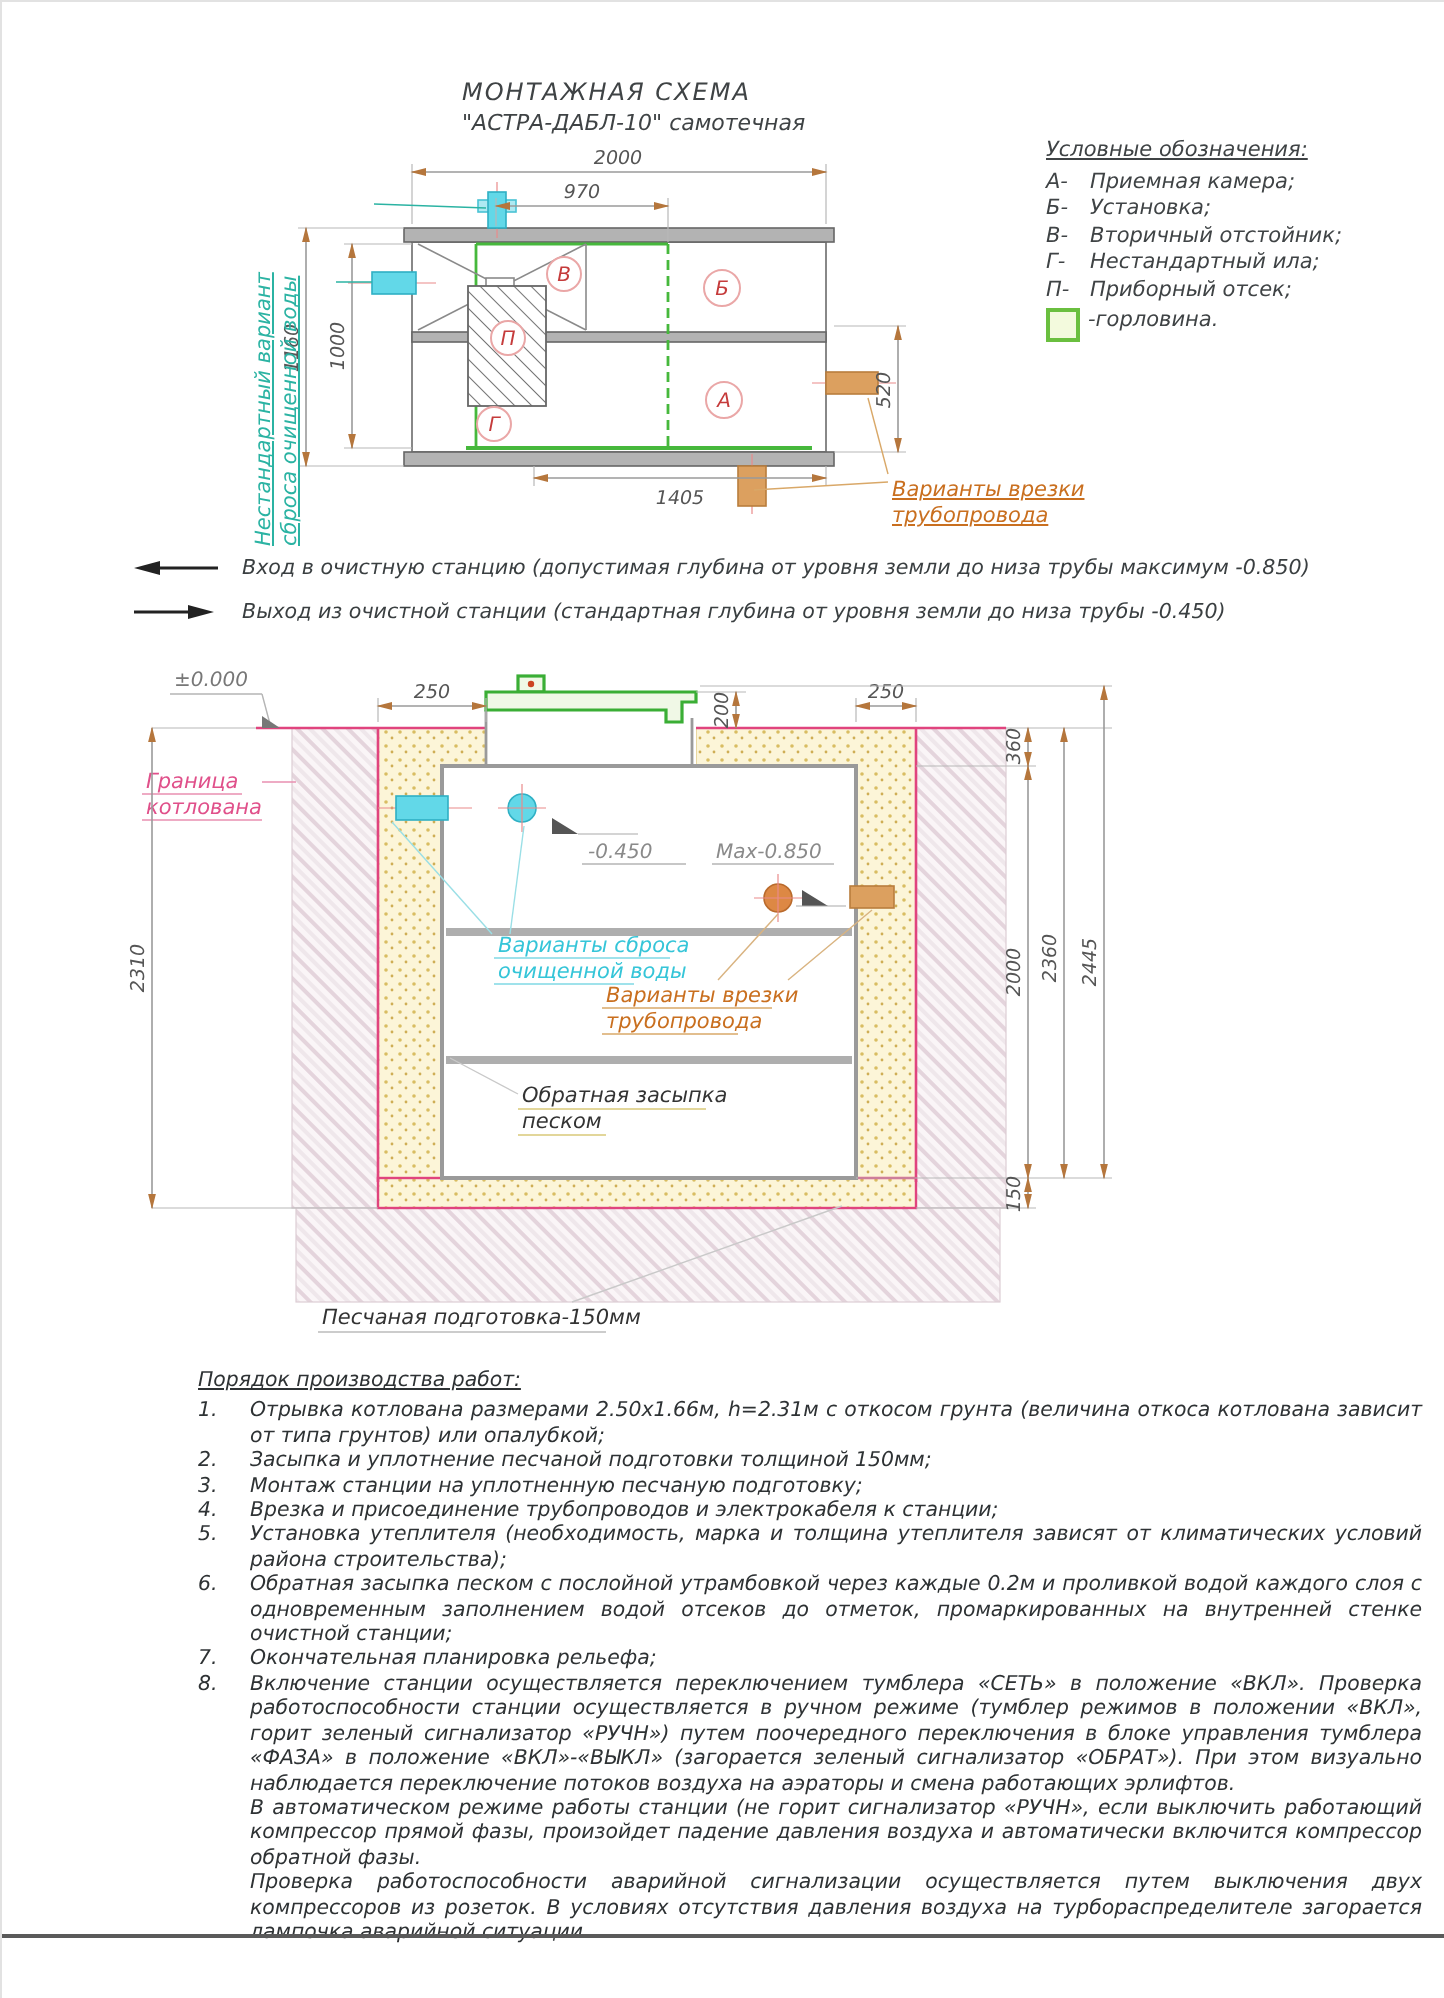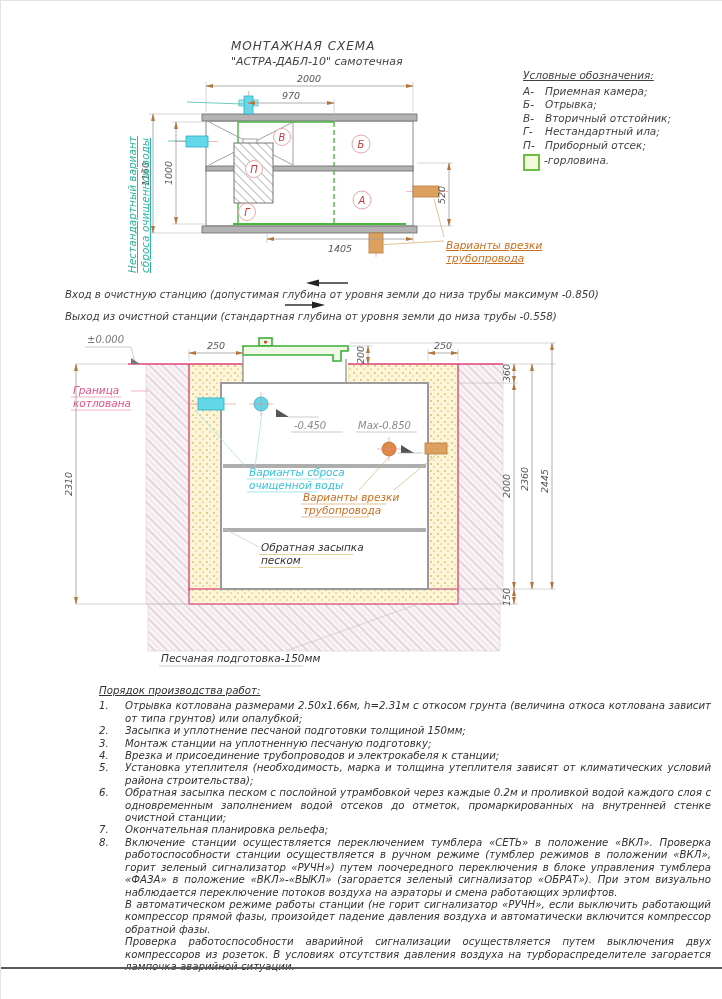--- a/index.html
+++ b/index.html
@@ -15,21 +15,21 @@
   .legend .lg-row{display:flex;}
   .legend .lg-key{width:22px;flex-shrink:0;}
   .neck-row{display:flex;align-items:flex-start;margin-top:2px;}
   .neck-sq{width:13px;height:13px;border:2px solid #6abf3f;background:#f3fadd;margin-right:4px;}
   
   .lbl{font-style:italic;font-size:10.5px;line-height:13px;white-space:nowrap;}
   .teal{color:#2bb3a3;text-decoration:underline;}
   .orangetx{color:#c96f1f;text-decoration:underline;}
   .rot{transform:rotate(-90deg);transform-origin:0 0;}
   
-  .arrow-row{display:flex;align-items:center;color:#3a3f41;font-style:italic;font-size:10.3px;white-space:nowrap;flex-direction:column;}
+  .arrow-row{display:flex;align-items:center;color:#3a3f41;font-style:italic;font-size:10.3px;white-space:nowrap;}
   .arrow-glyph{margin-right:10px;flex-shrink:0;}
   
   .work{left:58px;top:684px;width:612px;color:#2e3234;font-style:italic;font-size:10.2px;line-height:12.4px;margin-left:40px;}
   .wo-head{text-decoration:underline;margin-bottom:3px;}
   .wo-item{display:flex;}
   .wo-num{width:26px;flex-shrink:0;}
   .wo-text{flex:1;text-align:justify;}
   .wo-par{margin-left:26px;text-align:justify;}
   .bottom-rule{left:0;top:966px;width:722px;border-top:2px solid #5a5a5a;}
   
@@ -50,21 +50,21 @@
   </div>
 
   <div class="abs legend">
     <div class="lg-head">Условные обозначения:</div>
     <div class="lg-row">
         <span class="lg-key">А-</span>
         <span>Приемная камера;</span>
       </div>
     <div class="lg-row">
         <span class="lg-key">Б-</span>
-        <span>Отрывка;</span>
+        <span>Установка;</span>
       </div>
     <div class="lg-row">
         <span class="lg-key">В-</span>
         <span>Вторичный отстойник;</span>
       </div>
     <div class="lg-row">
         <span class="lg-key">Г-</span>
         <span>Нестандартный ила;</span>
       </div>
     <div class="lg-row">
@@ -193,21 +193,21 @@
       <line x1="12" y1="5" x2="44" y2="5" stroke="#222" stroke-width="1.4"></line>
       <path d="M2,5 L15,1.5 L15,8.5 Z" fill="#222"></path>
     </svg>
     <span>Вход в очистную станцию (допустимая глубина от уровня земли до низа трубы максимум -0.850)</span>
   </div>
   <div class="abs arrow-row" style="left:64px;top:299px">
     <svg class="arrow-glyph" width="46" height="10">
       <line x1="2" y1="5" x2="32" y2="5" stroke="#222" stroke-width="1.4"></line>
       <path d="M42,5 L29,1.5 L29,8.5 Z" fill="#222"></path>
     </svg>
-    <span>Выход из очистной станции (стандартная глубина от уровня земли до низа трубы -0.558)</span>
+    <span>Выход из очистной станции (стандартная глубина от уровня земли до низа трубы -0.450)</span>
   </div>
 
   <svg class="abs" style="left:50px;top:328px" width="630" height="355">
     <defs>
       <marker id="arrS" viewBox="0 0 10 6" refX="9" refY="3" markerWidth="10" markerHeight="6" orient="auto-start-reverse">
         <path d="M0,0.5 L10,3 L0,5.5 Z" fill="#b5763c"></path>
       </marker>
       <pattern id="sandP" width="7" height="7" patternUnits="userSpaceOnUse">
         <rect width="7" height="7" fill="#fcf5d8"></rect>
         <circle cx="2" cy="2" r="0.9" fill="#d9bd62"></circle>

